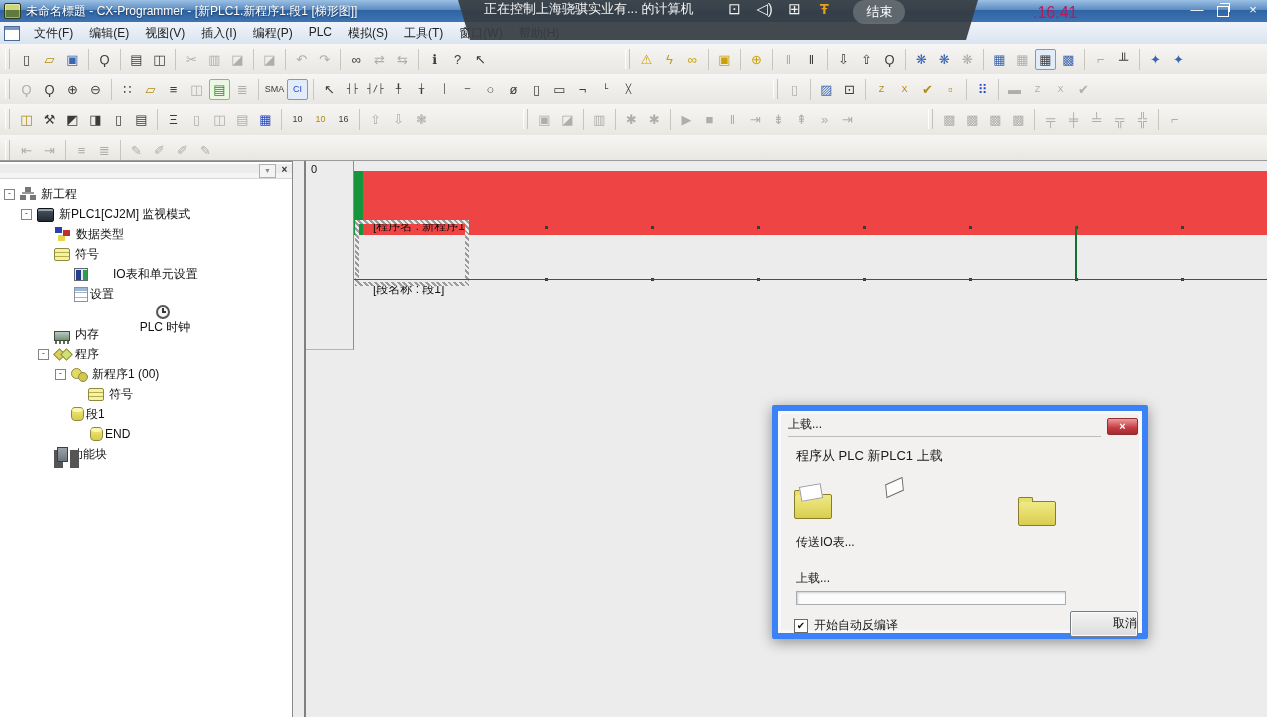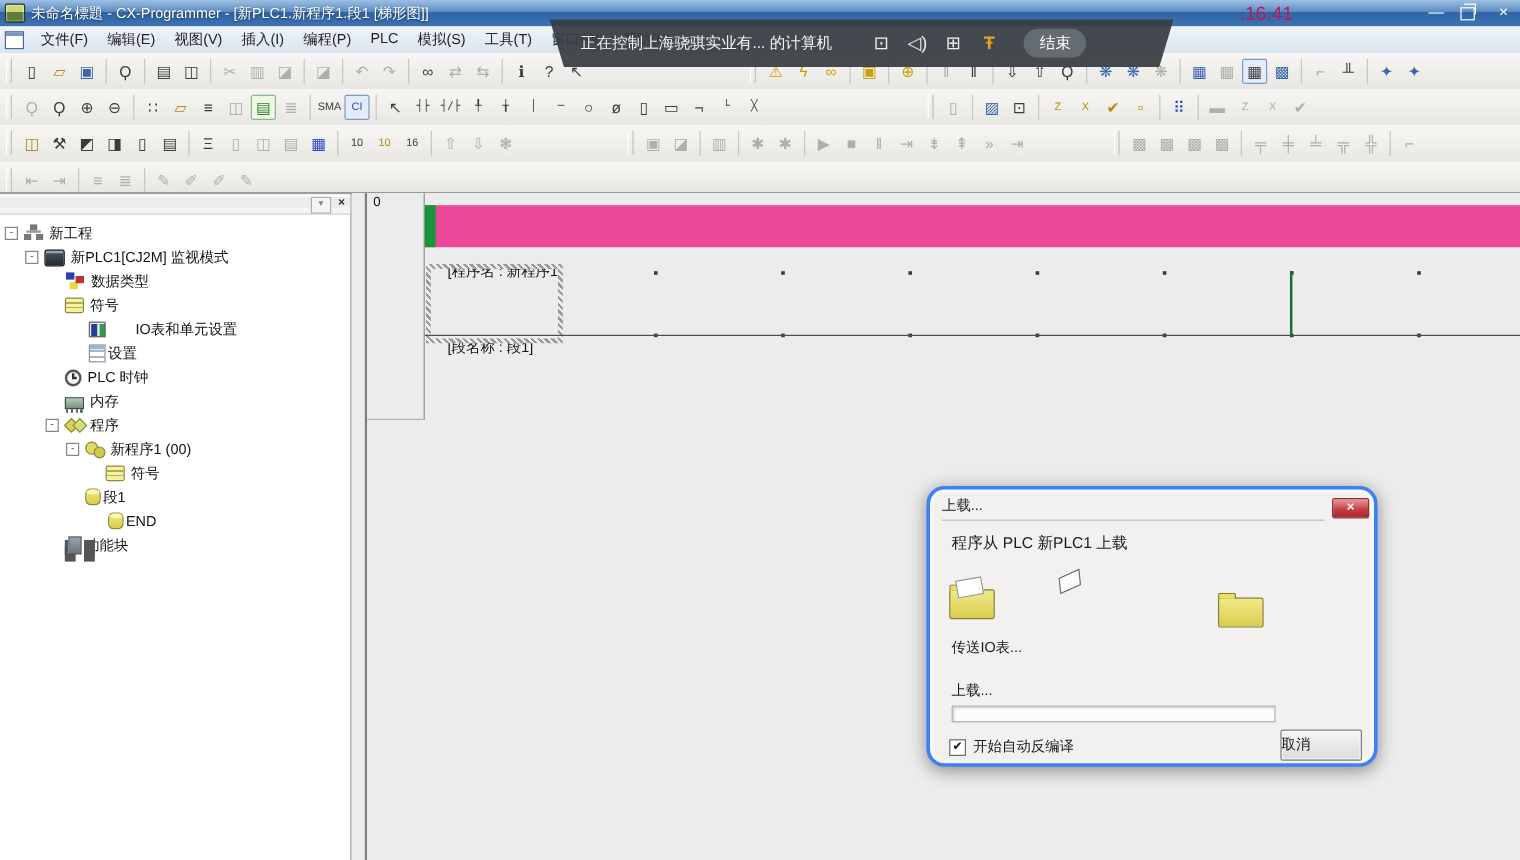--- a/index.html
+++ b/index.html
@@ -123,41 +123,41 @@
     width:9px;height:13px;margin:0 3px;
     box-shadow:-4px 2px 0 -1px #555,-4px 7px 0 -1px #555,12px 2px 0 -1px #555,12px 7px 0 -1px #555}
   
   .splitter{position:absolute;left:293px;top:0;width:13px;height:557px;background:#ececec;
     border-right:2px solid #808080;box-sizing:border-box}
   
   .ladder{position:absolute;left:306px;top:0;right:0;bottom:0;background:#ececec;overflow:hidden}
   .rung-margin{position:absolute;left:0;top:0;width:47px;height:188px;
     border-right:1px solid #8f8f8f;border-bottom:1px solid #b5b5b5}
   .rung-number{position:absolute;left:5px;top:2px;font-size:11px;color:#111}
-  .rung-banner{position:absolute;left:48px;top:10px;right:0;height:35px;background:#ec4899;display:flex}
+  .rung-banner{position:absolute;left:48px;top:10px;right:0;height:64px;background:#ef4444;display:flex}
   .rung-banner-bar{width:9px;background:#17953b;flex:none}
   .rung-banner-text{padding:3px 0 0 10px;font-size:12px;line-height:21px;color:#111;white-space:pre}
   .sel-cell{position:absolute;left:49px;top:59px;width:106px;height:58px;
     border:4px solid;border-image:repeating-linear-gradient(45deg,#9a9a9a 0 2px,#ededed 2px 4px) 4}
   .grid-dot{position:absolute;width:3px;height:3px;background:#3a3a3a}
   .rail-green{position:absolute;left:769px;top:65px;width:2px;height:54px;background:#156f30}
   .rung-hline{position:absolute;left:48px;top:118px;right:0;height:1px;background:#4c4c4c}
   
-  .remote-banner{position:absolute;left:458px;top:16px;width:520px;height:40px;z-index:60;
+  .remote-banner{position:absolute;left:458px;top:0;width:520px;height:40px;z-index:60;
     background:rgba(54,60,66,.93);
     clip-path:polygon(0 0,100% 0,calc(100% - 12px) 100%,12px 100%);
-    display:flex;align-items:center;color:#f2f2f2;font-size:13px;padding:0 26px;box-sizing:border-box}
+    display:flex;align-items:flex-start;color:#f2f2f2;font-size:13px;padding:0 26px;box-sizing:border-box}
   .remote-banner .rb-text{margin-right:26px;white-space:nowrap}
   .rb-icon{width:30px;text-align:center;font-size:15px;color:#eee;flex:none}
   .rb-icon.orange{color:#e8a020;font-weight:bold}
   .rb-end{margin-left:14px;padding:3px 13px;background:rgba(130,136,142,.55);
     border-radius:12px;color:#fff;font-size:13px;flex:none}
   
   .dialog{position:absolute;left:772px;top:405px;width:376px;height:234px;z-index:50;
-    background:#f2f1f0;border:3px solid #3b82f6;border-radius:15px;
+    background:#f2f1f0;border:6px solid #3b82f6;border-radius:2px;
     box-shadow:0 3px 14px rgba(0,0,0,.4), inset 0 0 0 3px #f7f8f9;box-sizing:border-box}
   .dlg-title{height:25px;display:flex;align-items:center;padding:3px 4px 0 10px;
     font-size:12px;color:#222}
   .dlg-title-text{flex:1;border-bottom:1px solid #bcbcbc;padding-bottom:3px}
   .dlg-close{width:29px;height:15px;background:linear-gradient(180deg,#ee9a9a,#c23b41 60%,#a52b30);
     border:1px solid #8e3033;border-radius:2px;color:#fff;font-size:11px;font-weight:bold;
     text-align:center;line-height:14px;margin-left:6px}
   .dlg-body{position:relative;height:203px;font-size:12px;color:#1a1a1a}
   .dlg-message{position:absolute;left:18px;top:8px;font-size:13px}
   .folder{position:absolute;width:36px;height:23px;background:linear-gradient(180deg,#f0ea86,#d9cd4f);
@@ -173,21 +173,21 @@
   .dlg-transfer{position:absolute;left:18px;top:95px}
   .dlg-upload{position:absolute;left:18px;top:131px}
   .dlg-progress{position:absolute;left:18px;top:152px;width:268px;height:12px;background:#fbfbfb;
     border:1px solid #a8adb4;box-shadow:inset 1px 1px 2px rgba(0,0,0,.18)}
   .dlg-progress-fill{height:100%;background:#3fa13f;width:0}
   .dlg-checkrow{position:absolute;left:16px;top:178px;display:flex;align-items:center}
   .checkbox{width:12px;height:12px;background:#fff;border:1px solid #6a6a6a;margin-right:6px;
     font-size:10px;line-height:11px;text-align:center;color:#111;font-weight:bold}
   .dlg-cancel{position:absolute;left:292px;top:172px;width:66px;height:24px;
     background:linear-gradient(180deg,#f4f4f4,#dcdcdc);border:1px solid #777d85;border-radius:2px;
-    box-shadow:inset 0 0 0 1px #fbfbfb;font-size:12px;color:#111;text-align:left;line-height:22px}
+    box-shadow:inset 0 0 0 1px #fbfbfb;font-size:12px;color:#111;text-align:right;line-height:22px}
 </style>
 </head>
 <body>
 
 <div class="titlebar">
   <div class="app-icon"></div>
   <div class="title-text">未命名標題 - CX-Programmer - [新PLC1.新程序1.段1 [梯形图]]</div>
 </div>
 <div class="ip-fragment">.16.41</div>
 <div class="win-controls">
@@ -435,21 +435,21 @@
         <div class="tree-row" style="padding-left: 38px; gap: 20px;">
           <span class="exp-space"></span>
           <span class="ti ti-iotable"></span>
           <span>IO表和单元设置</span>
         </div>
         <div class="tree-row" style="padding-left: 56px;">
           <span class="exp-space"></span>
           <span class="ti ti-settings"></span>
           <span>设置</span>
         </div>
-        <div class="tree-row" style="padding-left: 38px;">
+        <div class="tree-row" style="padding-left: 38px; flex-direction: column;">
           <span class="exp-space"></span>
           <span class="ti ti-clock"></span>
           <span>PLC 时钟</span>
         </div>
         <div class="tree-row" style="padding-left: 38px;">
           <span class="exp-space"></span>
           <span class="ti ti-memory"></span>
           <span>内存</span>
         </div>
         <div class="tree-row" style="padding-left: 38px;">

